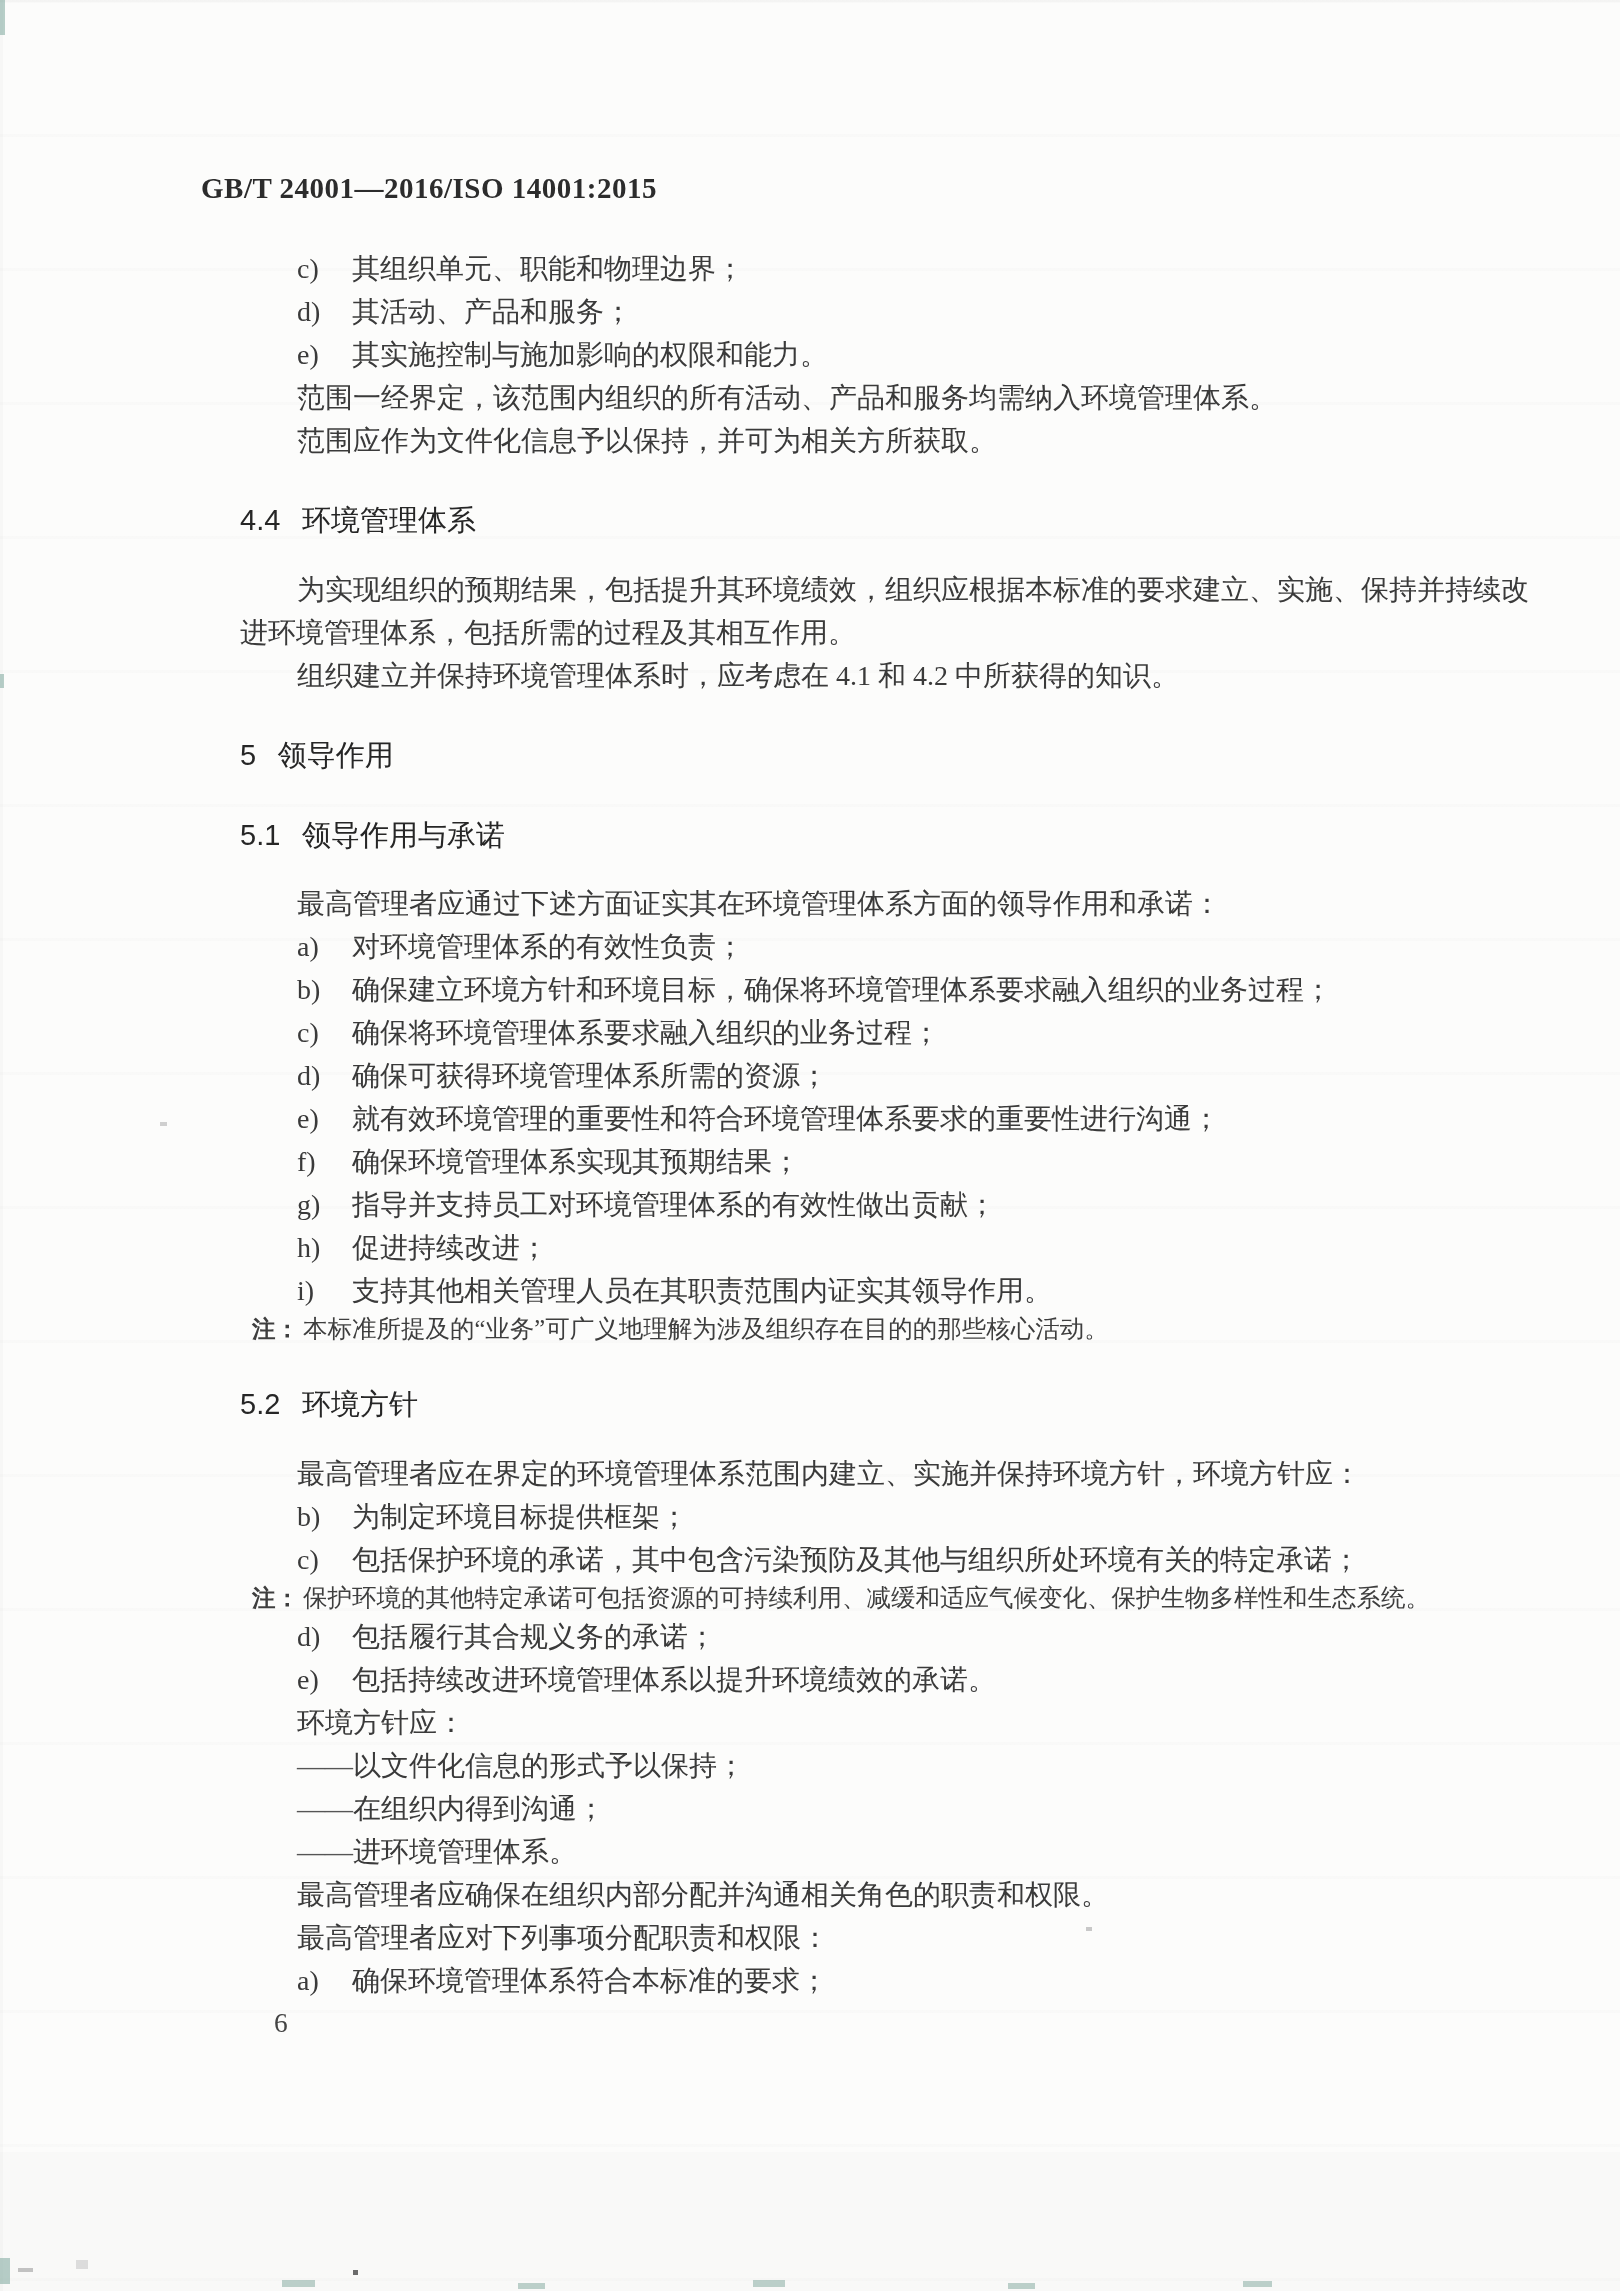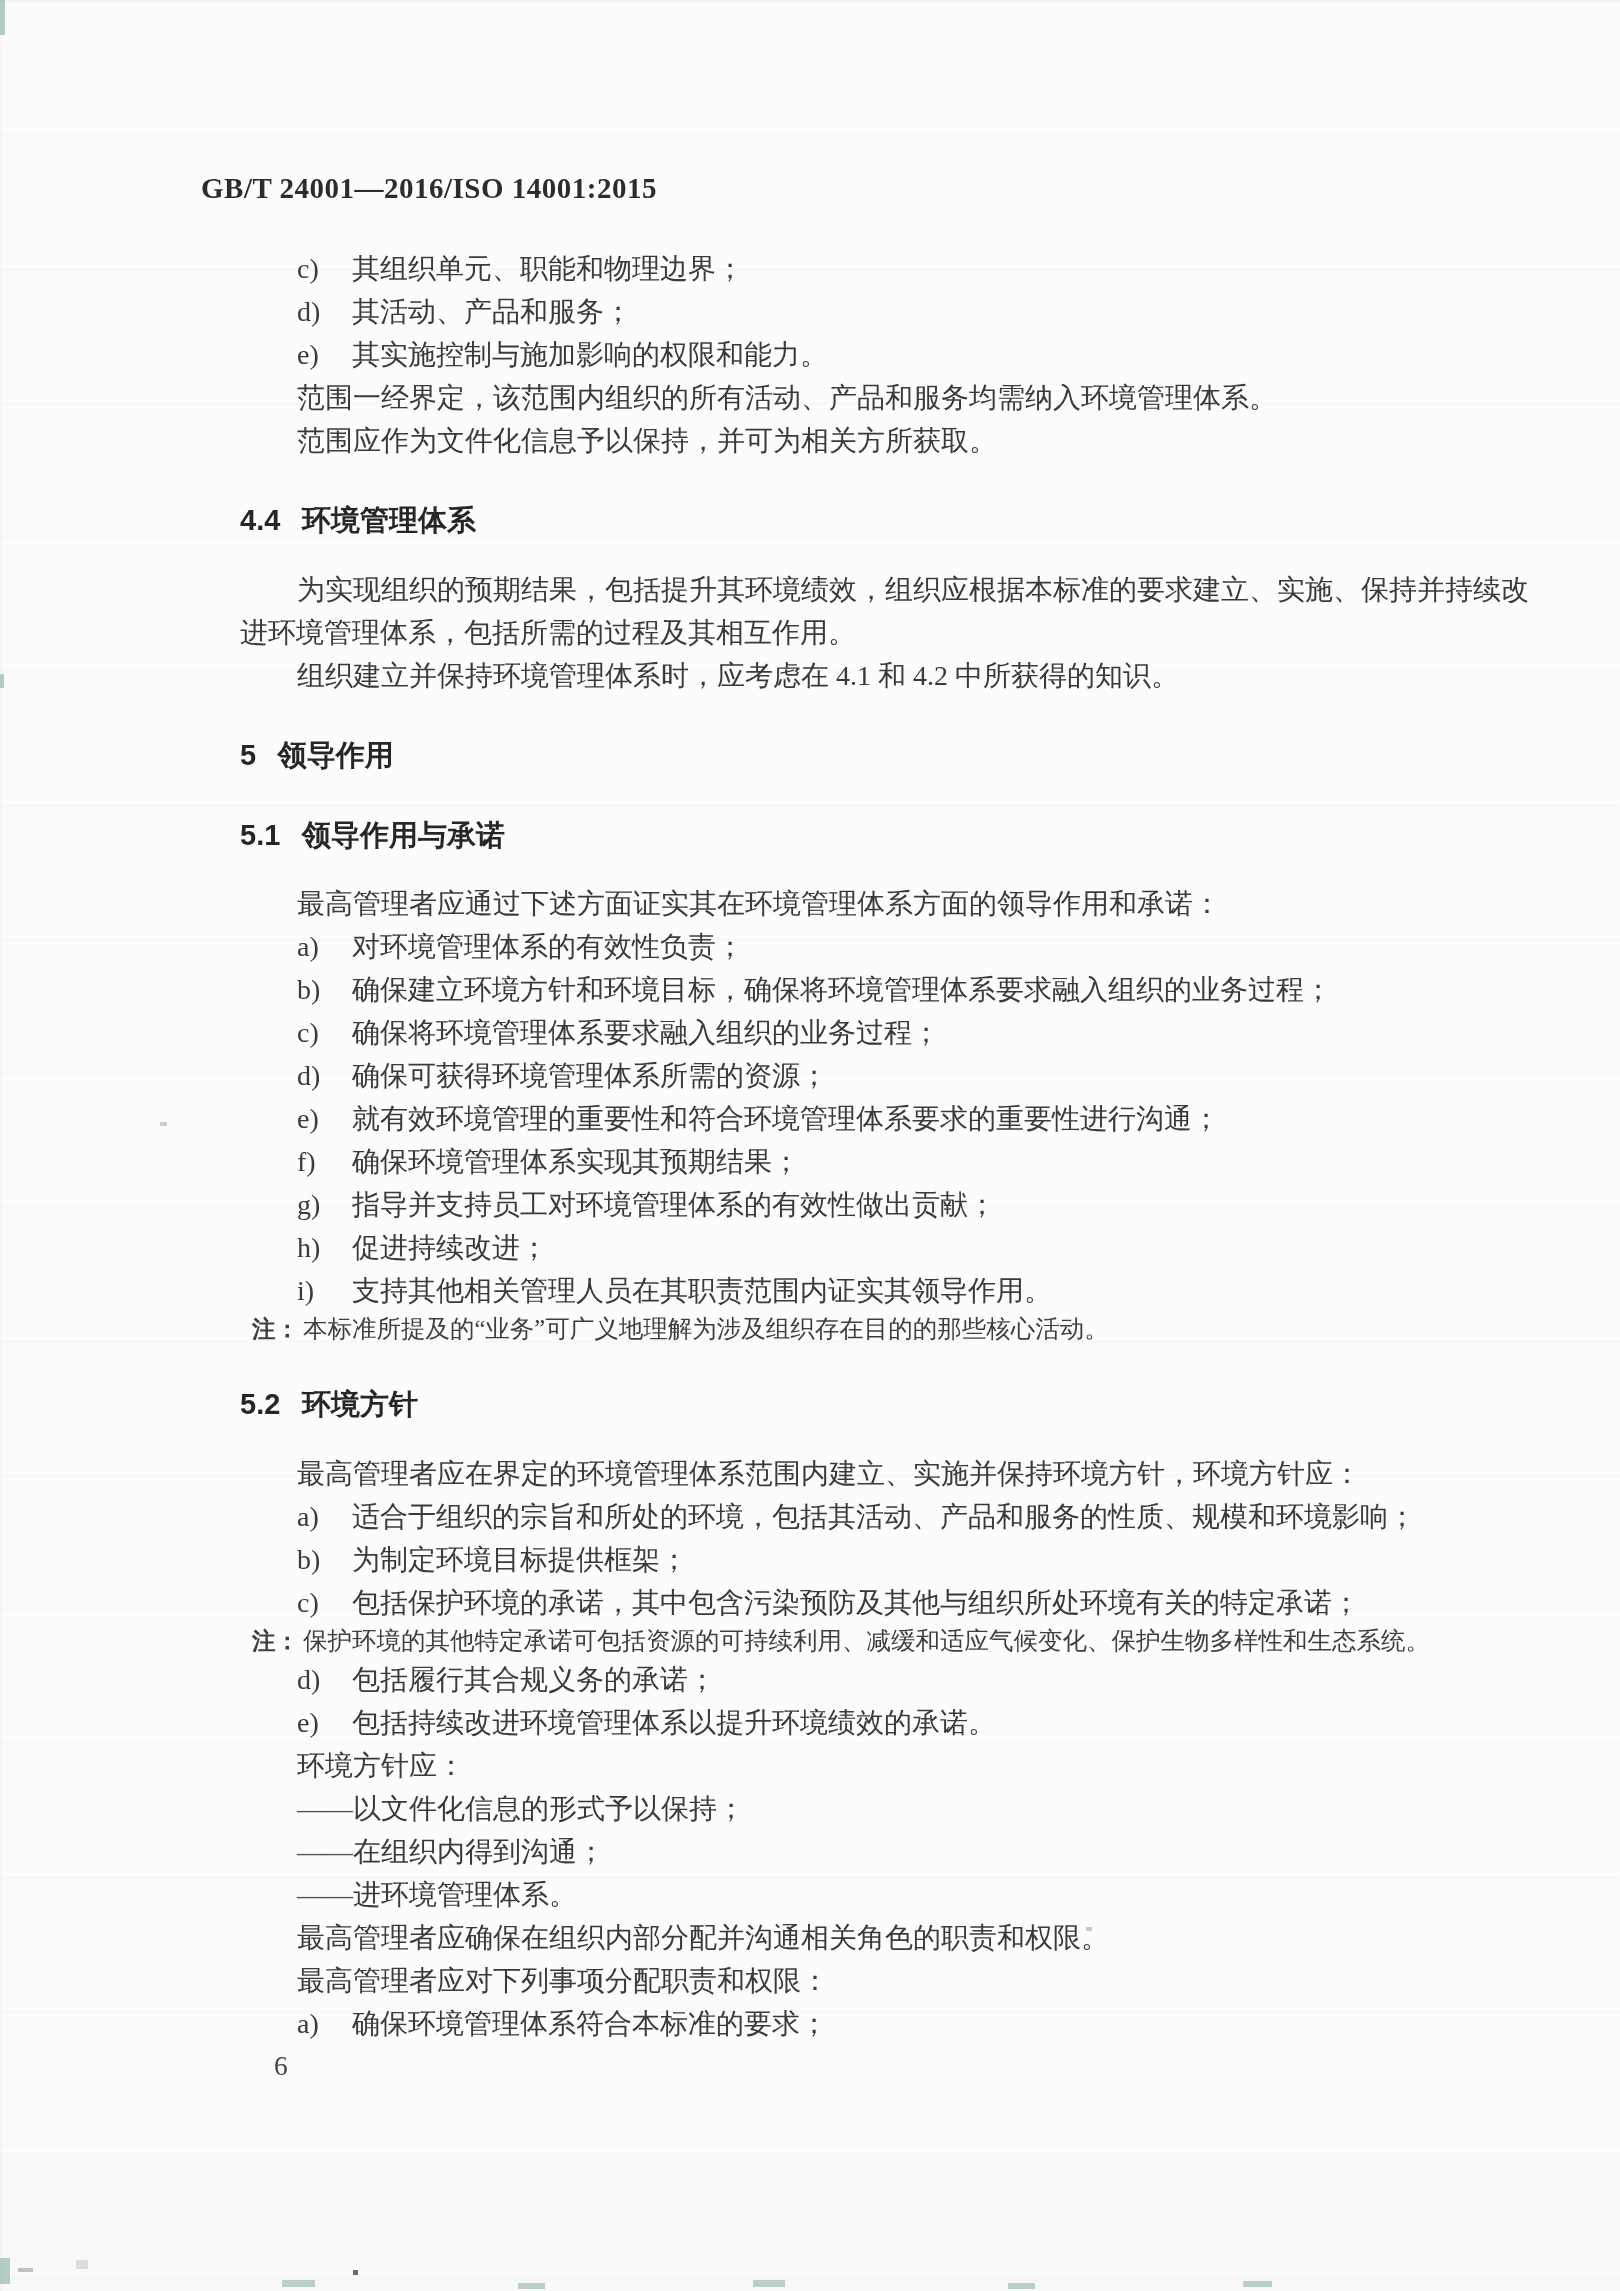--- a/index.html
+++ b/index.html
@@ -22,21 +22,21 @@
   }
   .line.header-line {
     padding-left:0; font-weight:bold; font-size:29px; color:#2c2c2c;
     margin-bottom:37px; letter-spacing:0.5px;
   }
   .line.item { padding-left:96px; }
   .item .letter { display:inline-block; width:55px; }
   .line.para.indent { padding-left:96px; }
   .line.heading {
     font-family:"Liberation Sans","DejaVu Sans",sans-serif;
-    font-weight:bold; font-size:29px; color:#262626;
+    font-weight:normal; font-size:29px; color:#262626;
     margin-top:37px; margin-bottom:25.5px;
   }
   .heading .num { margin-right:21.6px; }
   .line.note { padding-left:51px; font-size:24.5px; line-height:33px; color:#3e3e3e; }
   .note .note-label {
     font-family:"Liberation Sans","DejaVu Sans",sans-serif;
     font-weight:bold; margin-right:3.9px; font-size:23.5px;
   }
   .line.dash { padding-left:96px; }
   .dash .dash-mark { color:#555; }
@@ -84,21 +84,20 @@
       <div class="line item"><span class="letter">c)</span><span>确保将环境管理体系要求融入组织的业务过程；</span></div>
       <div class="line item"><span class="letter">d)</span><span>确保可获得环境管理体系所需的资源；</span></div>
       <div class="line item"><span class="letter">e)</span><span>就有效环境管理的重要性和符合环境管理体系要求的重要性进行沟通；</span></div>
       <div class="line item"><span class="letter">f)</span><span>确保环境管理体系实现其预期结果；</span></div>
       <div class="line item"><span class="letter">g)</span><span>指导并支持员工对环境管理体系的有效性做出贡献；</span></div>
       <div class="line item"><span class="letter">h)</span><span>促进持续改进；</span></div>
       <div class="line item"><span class="letter">i)</span><span>支持其他相关管理人员在其职责范围内证实其领导作用。</span></div>
       <div class="line note"><span class="note-label">注：</span><span>本标准所提及的“业务”可广义地理解为涉及组织存在目的的那些核心活动。</span></div>
       <div class="line heading"><span class="num">5.2</span><span class="title">环境方针</span></div>
       <div class="line para indent">最高管理者应在界定的环境管理体系范围内建立、实施并保持环境方针，环境方针应：</div>
-      <div class="line item"><span class="letter">a)</span><span>适合于组织的宗旨和所处的环境，包括其活动、产品和服务的性质、规模和环境影响；</span></div>
       <div class="line item"><span class="letter">b)</span><span>为制定环境目标提供框架；</span></div>
       <div class="line item"><span class="letter">c)</span><span>包括保护环境的承诺，其中包含污染预防及其他与组织所处环境有关的特定承诺；</span></div>
       <div class="line note"><span class="note-label">注：</span><span>保护环境的其他特定承诺可包括资源的可持续利用、减缓和适应气候变化、保护生物多样性和生态系统。</span></div>
       <div class="line item"><span class="letter">d)</span><span>包括履行其合规义务的承诺；</span></div>
       <div class="line item"><span class="letter">e)</span><span>包括持续改进环境管理体系以提升环境绩效的承诺。</span></div>
       <div class="line para indent">环境方针应：</div>
       <div class="line dash"><span class="dash-mark">——</span><span>以文件化信息的形式予以保持；</span></div>
       <div class="line dash"><span class="dash-mark">——</span><span>在组织内得到沟通；</span></div>
       <div class="line dash"><span class="dash-mark">——</span><span>进环境管理体系。</span></div>
       <div class="line para indent">最高管理者应确保在组织内部分配并沟通相关角色的职责和权限。</div>

